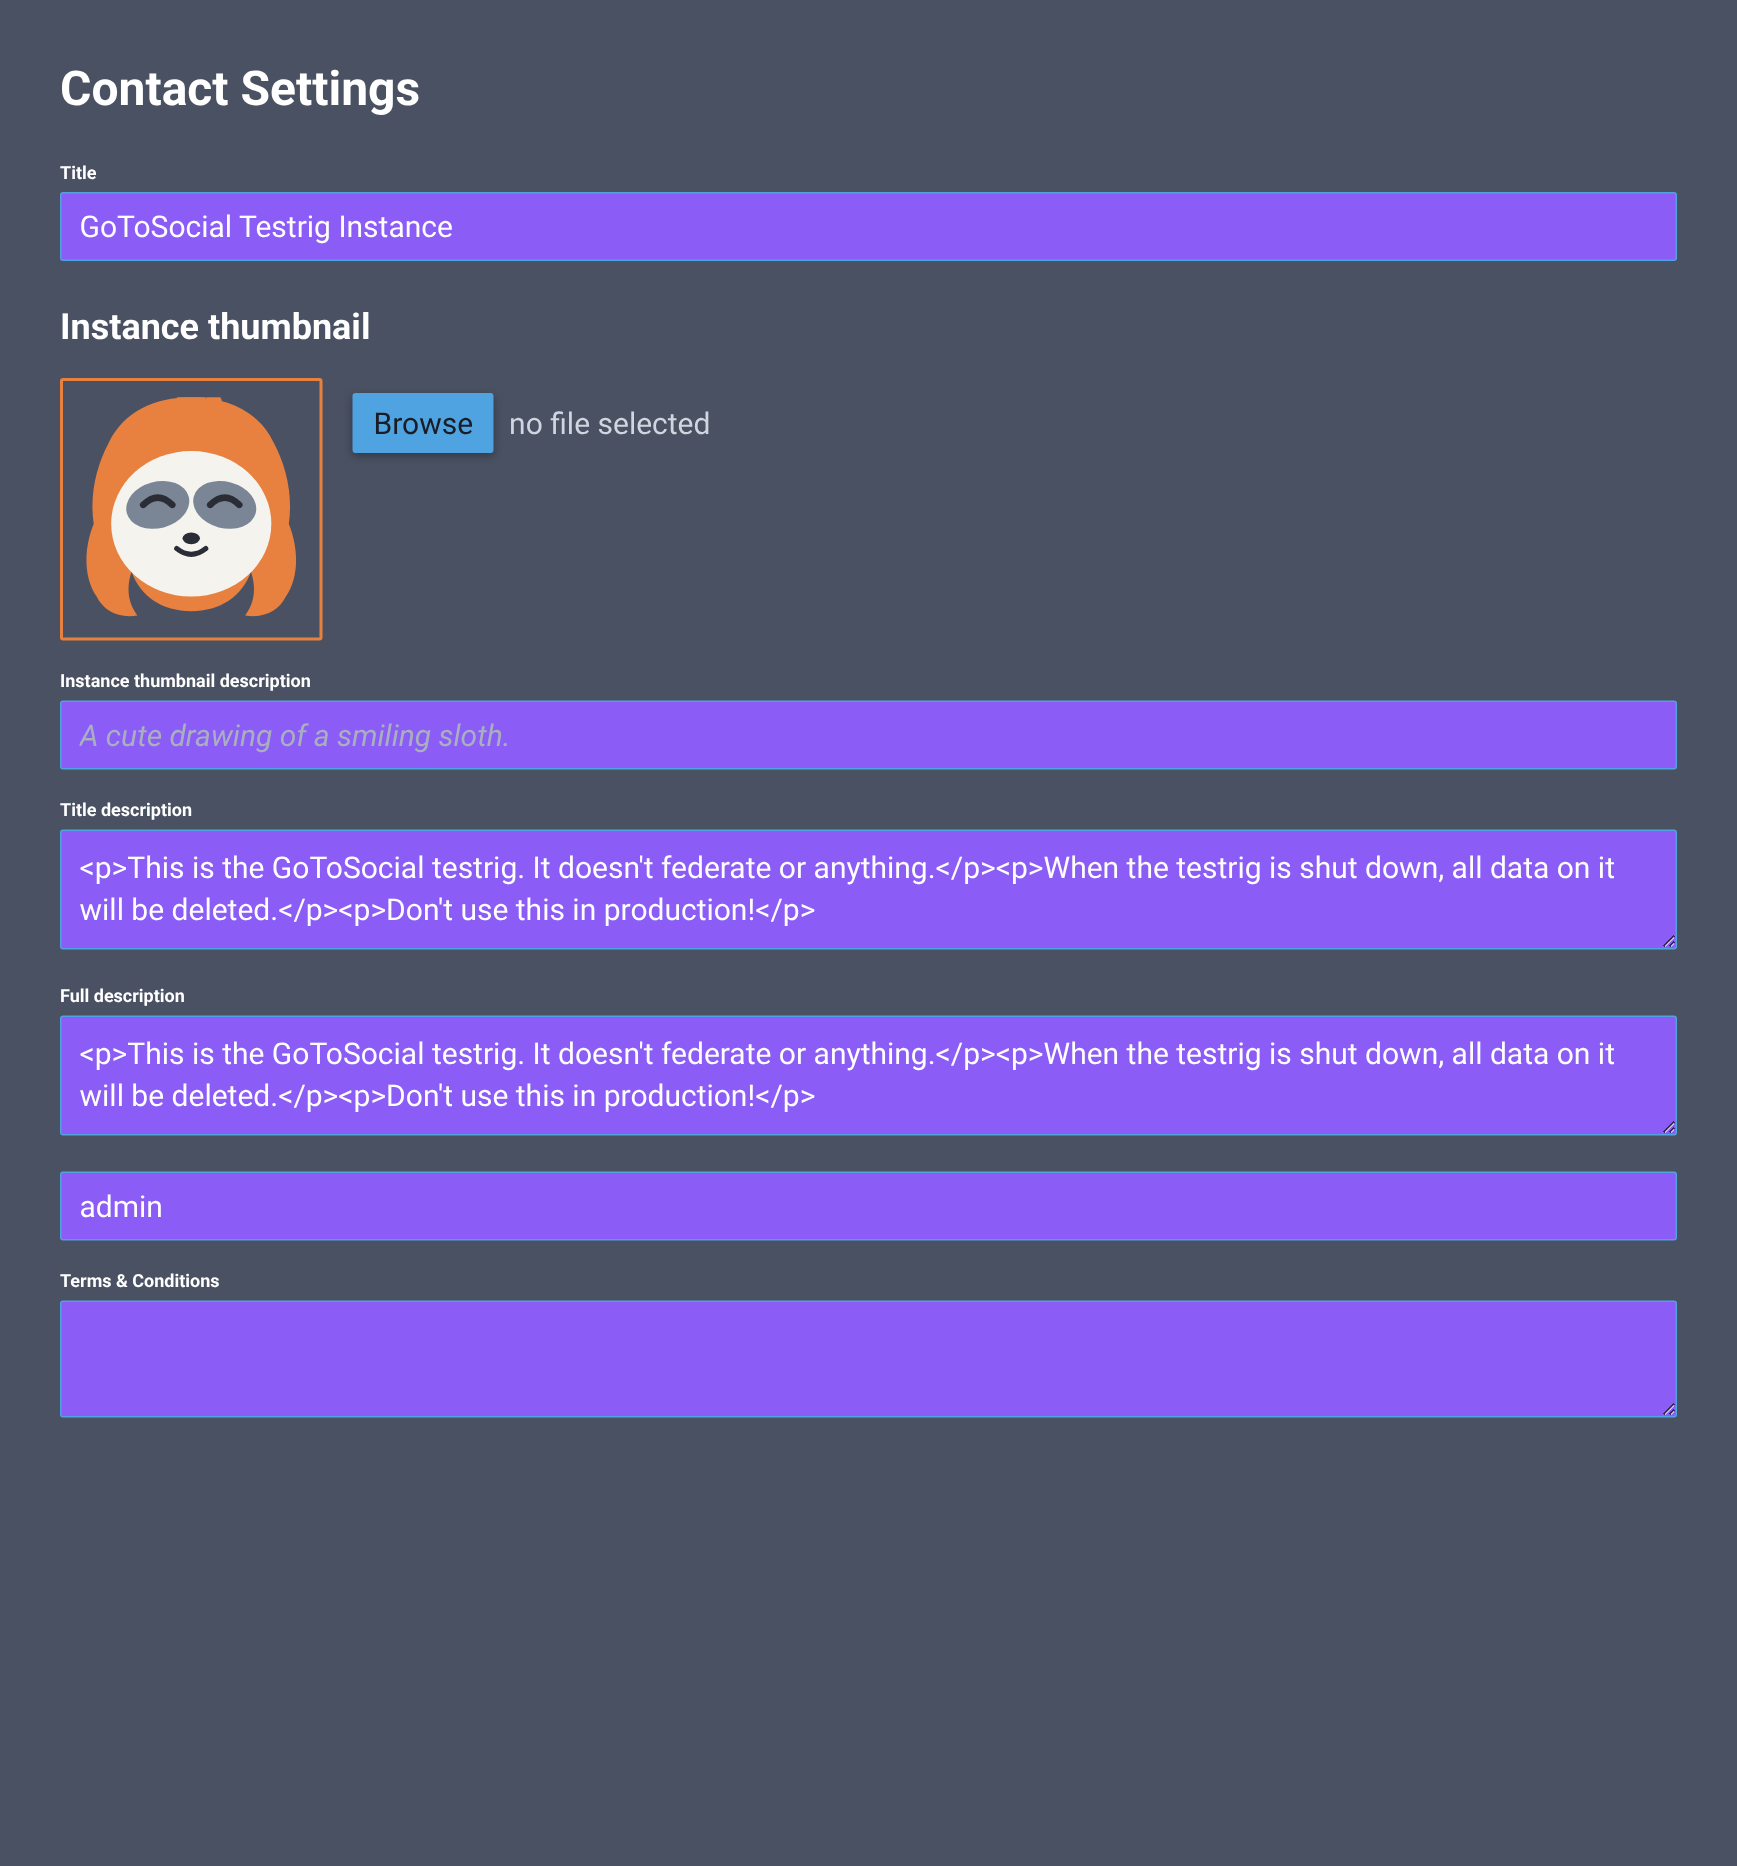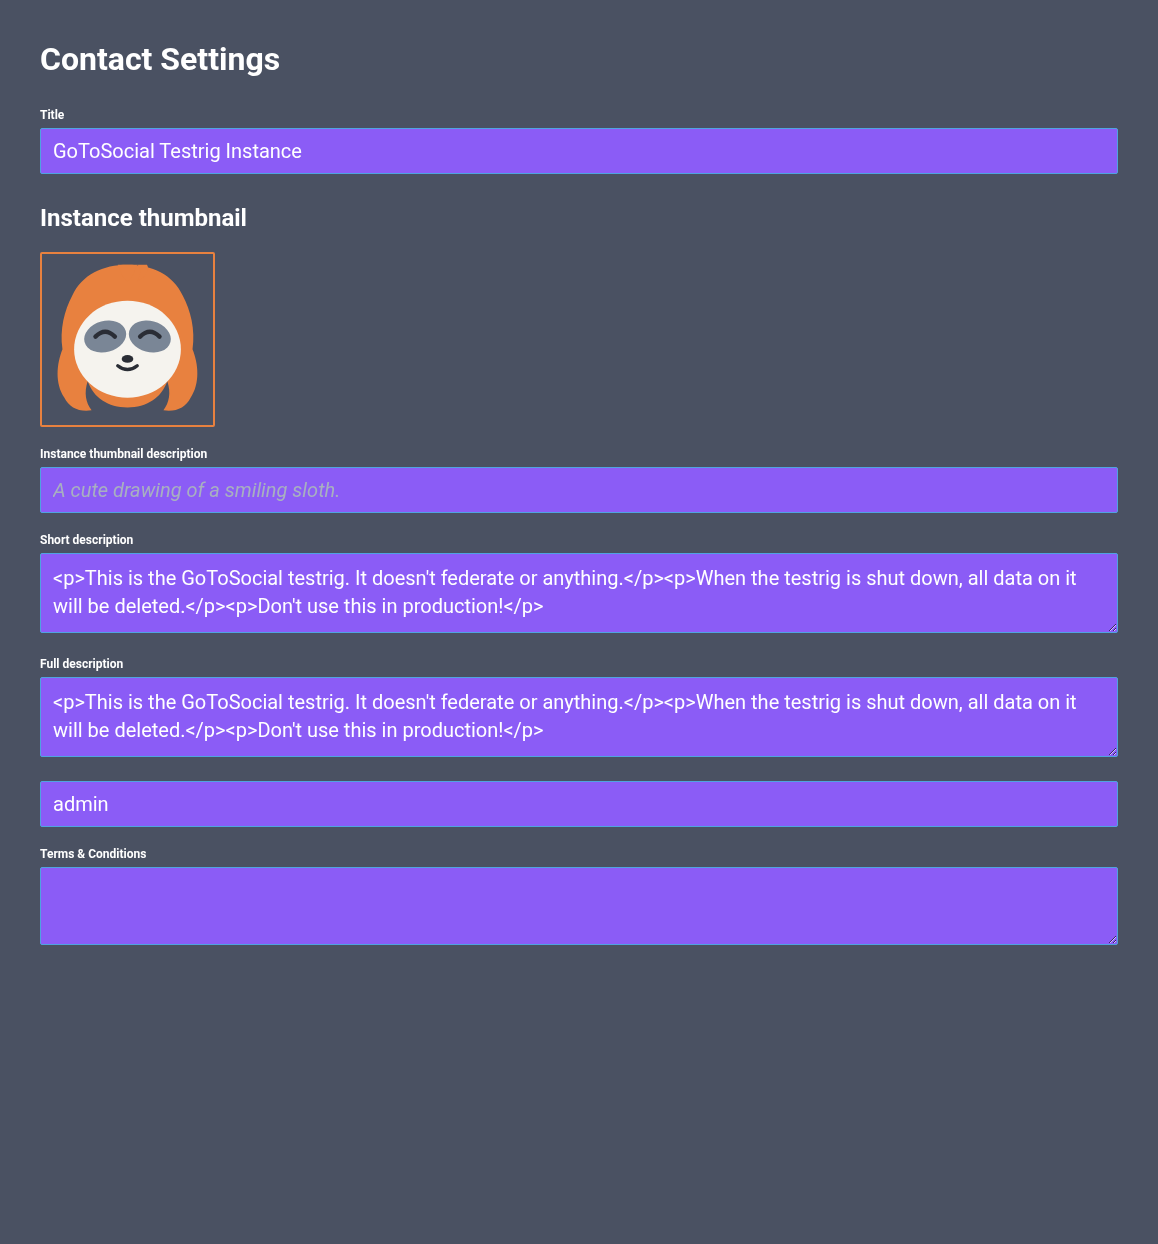--- a/index.html
+++ b/index.html
@@ -137,29 +137,33 @@
       <ellipse cx="108" cy="82" rx="22" ry="16" fill="#7a8696" transform="rotate(15 108 82)"></ellipse>
 
       <path d="M 52 82 Q 62 72, 72 82" stroke="#2a2d35" stroke-width="4.5" fill="none" stroke-linecap="round"></path>
       <path d="M 98 82 Q 108 72, 118 82" stroke="#2a2d35" stroke-width="4.5" fill="none" stroke-linecap="round"></path>
 
       <ellipse cx="85" cy="105" rx="6" ry="4" fill="#2a2d35"></ellipse>
 
       <path d="M 75 112 Q 85 120, 95 112" stroke="#2a2d35" stroke-width="3.5" fill="none" stroke-linecap="round"></path>
     </svg>
   </div>
+  <div class="browse-row">
+    <button class="browse-button">Browse</button>
+    <span class="file-status">no file selected</span>
+  </div>
 </div>
 
 <div class="field-group">
   <label>Instance thumbnail description</label>
   <input type="text" placeholder="A cute drawing of a smiling sloth." style="">
 </div>
 
 <div class="field-group">
-  <label>Short description</label>
+  <label>Title description</label>
   <textarea style="">&lt;p&gt;This is the GoToSocial testrig. It doesn't federate or anything.&lt;/p&gt;&lt;p&gt;When the testrig is shut down, all data on it will be deleted.&lt;/p&gt;&lt;p&gt;Don't use this in production!&lt;/p&gt;</textarea>
 </div>
 
 <div class="field-group">
   <label>Full description</label>
   <textarea style="">&lt;p&gt;This is the GoToSocial testrig. It doesn't federate or anything.&lt;/p&gt;&lt;p&gt;When the testrig is shut down, all data on it will be deleted.&lt;/p&gt;&lt;p&gt;Don't use this in production!&lt;/p&gt;</textarea>
 </div>
 
 <div class="field-group">
   <input type="text" value="admin" style="">

